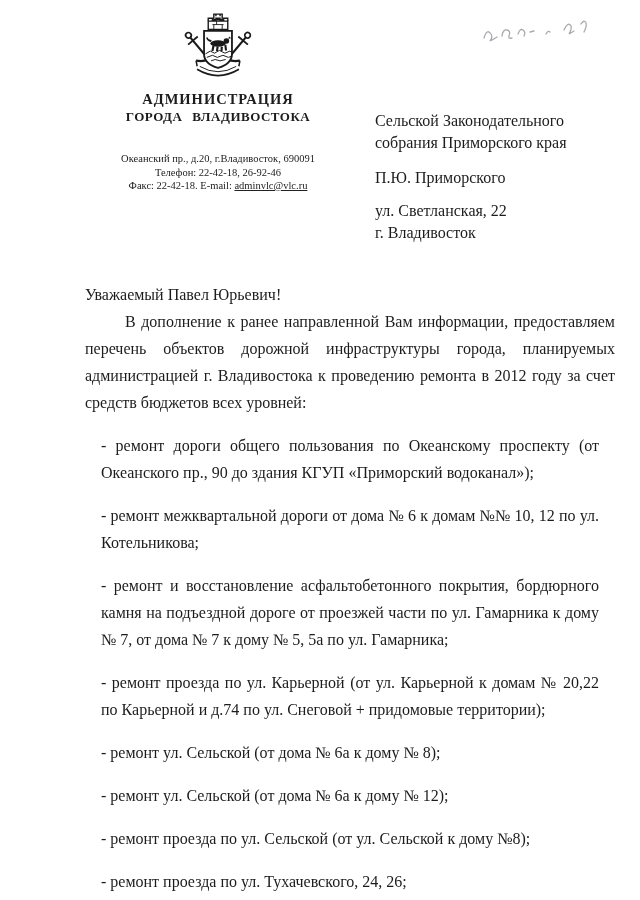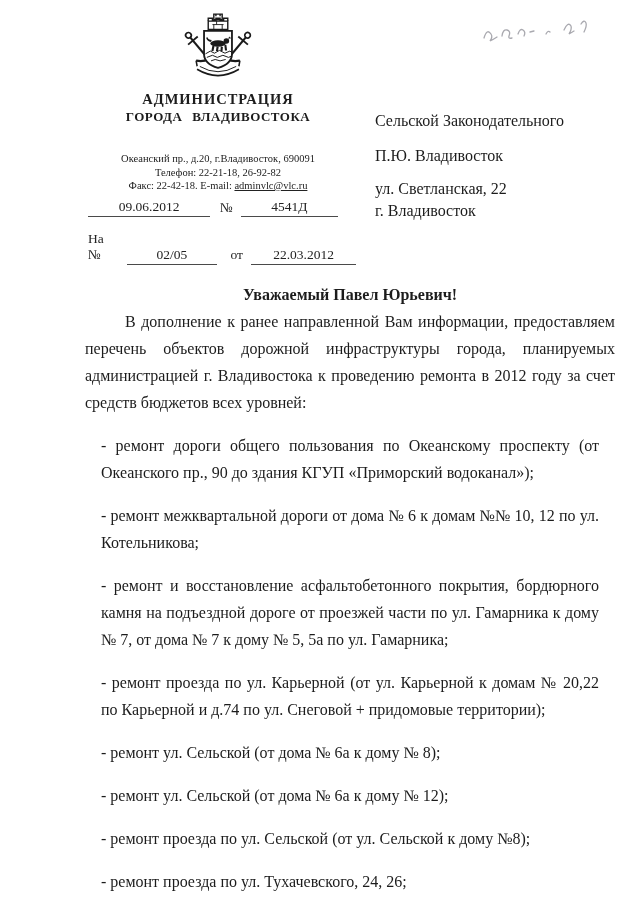--- a/index.html
+++ b/index.html
@@ -28,21 +28,21 @@
   .ot{margin-left:14px;padding-bottom:2px;}
   .u4{width:108px;margin-left:8px;}
   
   .rcpt{position:absolute;left:375px;top:110px;width:240px;font-size:16px;line-height:22px;}
   .rcpt .name{margin-top:13px;}
   .rcpt .addr{margin-top:11px;}
   
   .hand{position:absolute;left:478px;top:12px;}
   
   .body{position:absolute;left:85px;top:281px;width:530px;font-size:16px;line-height:27px;}
-  .salut{text-align:center;font-weight:bold;}
+  .salut{}
   .intro{margin:0;text-align:justify;text-indent:40px;}
   .item{margin:16px;text-align:justify;}
 </style>
 </head>
 <body>
 
 <div class="page">
 
   <div class="hand">
     <svg width="130" height="42" viewBox="0 0 130 42">
@@ -106,42 +106,30 @@
         <path d="M20 82 Q50 100 80 82" stroke-width="2.4"></path>
         <path d="M24 78 Q50 93 76 78" stroke-width="1.4"></path>
       </g>
     </svg>
 
     <div class="org1">АДМИНИСТРАЦИЯ</div>
     <div class="org2">ГОРОДА ВЛАДИВОСТОКА</div>
 
     <div class="contact">
       <div>Океанский пр., д.20, г.Владивосток, 690091</div>
-      <div>Телефон: 22-21-18, 26-92-82</div>
+      <div>Телефон: 22-42-18, 26-92-46</div>
       <div><span>Факс: 22-42-18. E-mail: </span><span class="email">adminvlc@vlc.ru</span></div>
     </div>
   </div>
 
-  <div class="meta">
-    <div class="mrow">
-      <span class="u u1">09.06.2012</span>
-      <span class="nsign">№</span>
-      <span class="u u2">4541Д</span>
-    </div>
-    <div class="mrow mrow2">
-      <span class="lbl">На №</span>
-      <span class="u u3">02/05</span>
-      <span class="ot">от</span>
-      <span class="u u4">22.03.2012</span>
-    </div>
-  </div>
 
   <div class="rcpt">
     <div>Сельской Законодательного</div>
-    <div class="name">П.Ю. Владивосток</div>
+    <div>собрания Приморского края</div>
+    <div class="name">П.Ю. Приморского</div>
     <div class="addr">ул. Светланская, 22</div>
     <div>г. Владивосток</div>
   </div>
 
   <div class="body">
     <div class="salut">Уважаемый Павел Юрьевич!</div>
     <p class="intro">В дополнение к ранее направленной Вам информации, предоставляем перечень объектов дорожной инфраструктуры города, планируемых администрацией г. Владивостока к проведению ремонта в 2012 году за счет средств бюджетов всех уровней:</p>
     <p class="item">- ремонт дороги общего пользования по Океанскому проспекту (от Океанского пр., 90 до здания КГУП «Приморский водоканал»);</p>
     <p class="item">- ремонт межквартальной дороги от дома № 6 к домам №№ 10, 12 по ул. Котельникова;</p>
     <p class="item">- ремонт и восстановление асфальтобетонного покрытия, бордюрного камня на подъездной дороге от проезжей части по ул. Гамарника к дому № 7, от дома № 7 к дому № 5, 5а по ул. Гамарника;</p>

